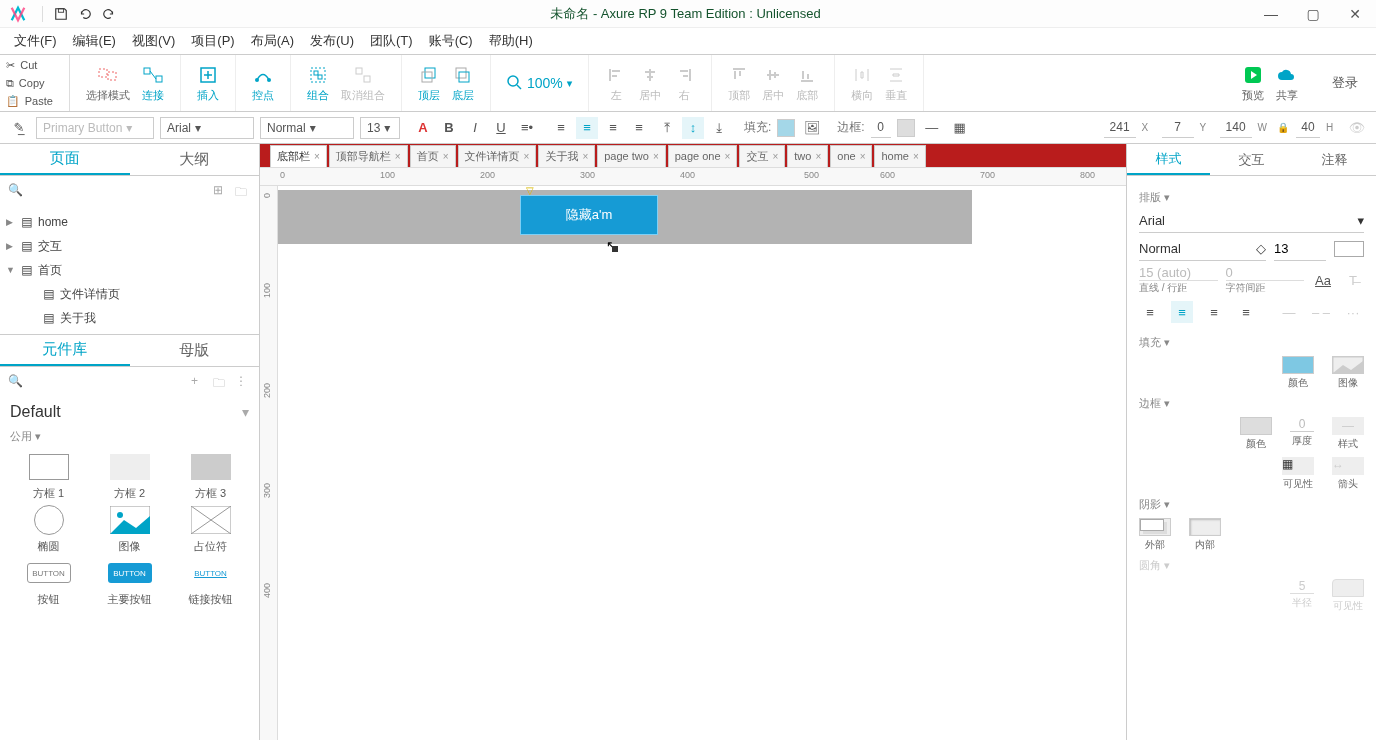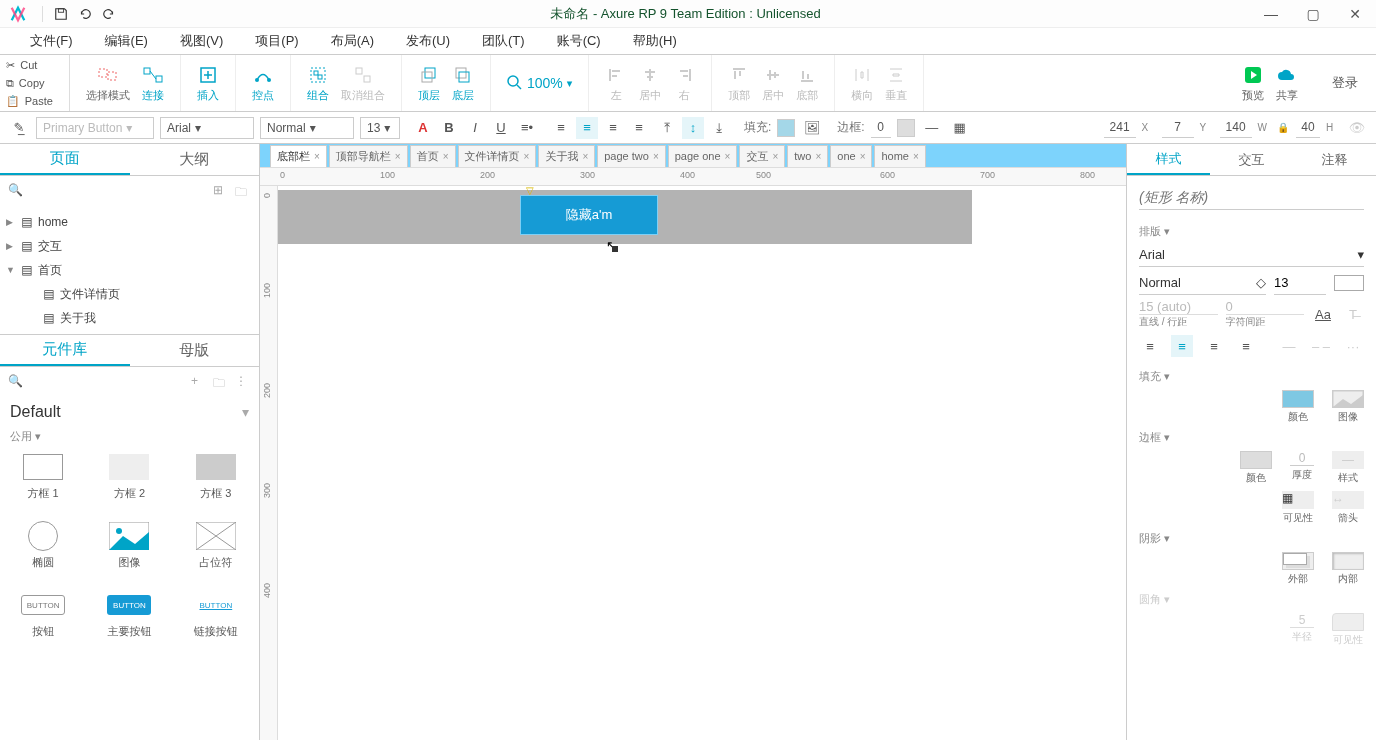--- a/index.html
+++ b/index.html
@@ -4,21 +4,21 @@
 <style>
 * { margin: 0; padding: 0; box-sizing: border-box; font-family: "Microsoft YaHei", Arial, sans-serif; }
 body { width: 1376px; height: 740px; overflow: hidden; background: #fff; font-size: 12px; color: #333; }
 .titlebar { height: 28px; display: flex; align-items: center; background: #fdfdfd; border-bottom: 1px solid #eee; }
 .titlebar .logo { width: 24px; height: 24px; margin: 0 6px; display:flex;align-items:center;justify-content:center; }
 .titlebar .sep { width: 1px; height: 16px; background: #ddd; margin: 0 6px; }
 .titlebar .tbtn { width: 24px; height: 24px; display:flex;align-items:center;justify-content:center; cursor:pointer; color:#555; }
 .titlebar .title { flex: 1; text-align: center; color: #14532d; font-size: 13px; }
 .titlebar .winbtn { width: 42px; height: 28px; display:flex;align-items:center;justify-content:center; color:#555; cursor:pointer; font-size:14px;}
 .menubar { height: 26px; display: flex; align-items: center; padding: 0 6px; }
-.menubar .mitem { padding: 4px 8px; cursor:pointer; font-size:13px; color:#333;margin-left:16px;}
+.menubar .mitem { padding: 4px 8px; cursor:pointer; font-size:13px; color:#333;}
 .toolbar { height: 58px; display: flex; border-top:1px solid #ccc; border-bottom: 1px solid #ccc; }
 .toolbar .clipgroup { width: 70px; border-right: 1px solid #ddd; display:flex;flex-direction:column;justify-content:center; padding-left:6px;}
 .toolbar .clipitem { height: 18px; display:flex;align-items:center;gap:5px;cursor:pointer;font-size:11px;color:#555;}
 .tool-section { display:flex;align-items:center;padding:0 10px;border-right:1px solid #eee;}
 .tool-btn { display:flex;flex-direction:column;align-items:center;gap:2px;cursor:pointer;padding:2px 6px;color:#666;font-size:11px;min-width:34px;}
 .tool-btn.active { color:#00a4c7;}
 .tool-btn .ticon { width:22px;height:22px;display:flex;align-items:center;justify-content:center;}
 .tool-btn.dim { color:#bbb;}
 .tool-spacer { flex:1;}
 .login-btn { display:flex;align-items:center;padding:0 18px;font-size:13px;color:#555;cursor:pointer;}
@@ -41,24 +41,24 @@
 .smicon{width:16px;height:16px;color:#aaa;cursor:pointer;}
 .tree{padding:4px 6px;font-size:12px;color:#444;}
 .tree-item{display:flex;align-items:center;gap:4px;height:24px;cursor:pointer;}
 .tree-item .caret{width:10px;color:#888;font-size:9px;}
 .tree-item .ticon2{width:14px;height:14px;display:flex;align-items:center;justify-content:center;}
 .tree-child{padding-left:22px;}
 .lp-divider{height:1px;background:#ccc;}
 .lib-section{flex:1;display:flex;flex-direction:column;}
 .lib-header{padding:6px 10px;font-size:14px;color:#333;display:flex;align-items:center;justify-content:space-between;}
 .lib-cat{font-size:11px;color:#888;padding:2px 10px;}
-.lib-grid{display:grid;grid-template-columns:repeat(3,1fr);gap:20px;padding:6px 10px;}
+.lib-grid{display:grid;grid-template-columns:repeat(3,1fr);gap:4px;padding:6px 10px;}
 .lib-item{display:flex;flex-direction:column;align-items:center;gap:4px;cursor:pointer;font-size:11px;color:#555;}
 .lib-shape{width:44px;height:30px;display:flex;align-items:center;justify-content:center;}
-.canvas-area{flex:1;display:flex;flex-direction:column;background:#7dd3fc;position:relative;}
+.canvas-area{flex:1;display:flex;flex-direction:column;background:#b91c1c;position:relative;}
 .page-tabs{height:24px;display:flex;align-items:center;padding-left:10px;gap:0;border-bottom:1px solid #ddd;}
 .page-tab{height:22px;display:flex;align-items:center;padding:0 6px;gap:4px;font-size:11px;color:#666;border:1px solid #ccc;border-bottom:none;cursor:pointer;background:#f5f5f5;margin-right:2px;}
 .page-tab.active{background:#fff;color:#333;}
 .page-tab .close-x{font-size:10px;color:#999;}
 .ruler-h{height:18px;background:#f8f8f8;border-bottom:1px solid #ddd;position:relative;font-size:9px;color:#888;}
 .ruler-h .tick{position:absolute;top:2px;}
 .canvas{flex:1;position:relative;background:#fff;}
 .canvas-bg{position:absolute;left:18px;top:4px;width:694px;height:54px;background:#b3b3b3;}
 .sel-box{position:absolute;left:260px;top:9px;width:138px;height:40px;background:#169bd5;color:#fff;display:flex;align-items:center;justify-content:center;font-size:13px;border:1px solid #7ecff5;}
 .cursor-arrow{position:absolute;left:346px;top:52px;font-size:13px;color:#000;}
@@ -555,21 +555,21 @@
           <span>home</span>
           <span class="close-x">×</span>
         </div>
     </div>
     <div class="ruler-h">
       <span class="tick" style="left:20px;">0</span>
       <span class="tick" style="left:120px;">100</span>
       <span class="tick" style="left:220px;">200</span>
       <span class="tick" style="left:320px;">300</span>
       <span class="tick" style="left:420px;">400</span>
-      <span class="tick" style="left:496px;">500</span>
+      <span class="tick" style="left:544px;">500</span>
       <span class="tick" style="left:620px;">600</span>
       <span class="tick" style="left:720px;">700</span>
       <span class="tick" style="left:820px;text-align:right;">800</span>
     </div>
     <div class="canvas">
       <div class="ruler-v">
         <span class="vtick" style="top:12px;">0</span>
         <span class="vtick" style="top:112px;">100</span>
         <span class="vtick" style="top:212px;">200</span>
         <span class="vtick" style="top:312px;">300</span>
@@ -585,21 +585,20 @@
     </div>
   </div>
 
   <div class="rightpanel">
     <div class="rptabs">
       <div class="rptab active">样式</div>
       <div class="rptab">交互</div>
       <div class="rptab">注释</div>
     </div>
     <div class="rp-content">
-      <input class="rp-input" placeholder="(矩形 名称)" style="">
       <div class="rp-section-label">排版 ▾</div>
       <div class="rp-dd">
           <span>Arial</span>
           <span>▾</span>
         </div>
       <div class="rp-row">
         <div class="rp-dd" style="flex:1;">
             <span>Normal</span>
             <span>◇</span>
           </div>
@@ -664,21 +663,21 @@
             <div class="sw" style="border:none;">▦</div>
             <div class="plabel">可见性</div>
           </div>
         <div class="rp-prop">
             <div class="sw" style="border:none;color:#ccc;">↔</div>
             <div class="plabel">箭头</div>
           </div>
       </div>
 
       <div class="rp-section-label">阴影 ▾</div>
-      <div class="rp-prop-group" style="justify-content:flex-end;">
+      <div class="rp-prop-group" style="justify-content:flex-start;">
         <div class="rp-prop">
             <div class="sw" style="position:relative;">
               <div style="position:absolute;left:3px;top:3px;width:24px;height:12px;background:#ddd;"></div>
               <div style="position:absolute;left:0;top:0;width:24px;height:12px;border:1px solid #aaa;background:#fff;"></div>
             </div>
             <div class="plabel">外部</div>
           </div>
         <div class="rp-prop">
             <div class="sw" style="box-shadow:inset 1px 1px 2px #bbb;"></div>
             <div class="plabel">内部</div>

